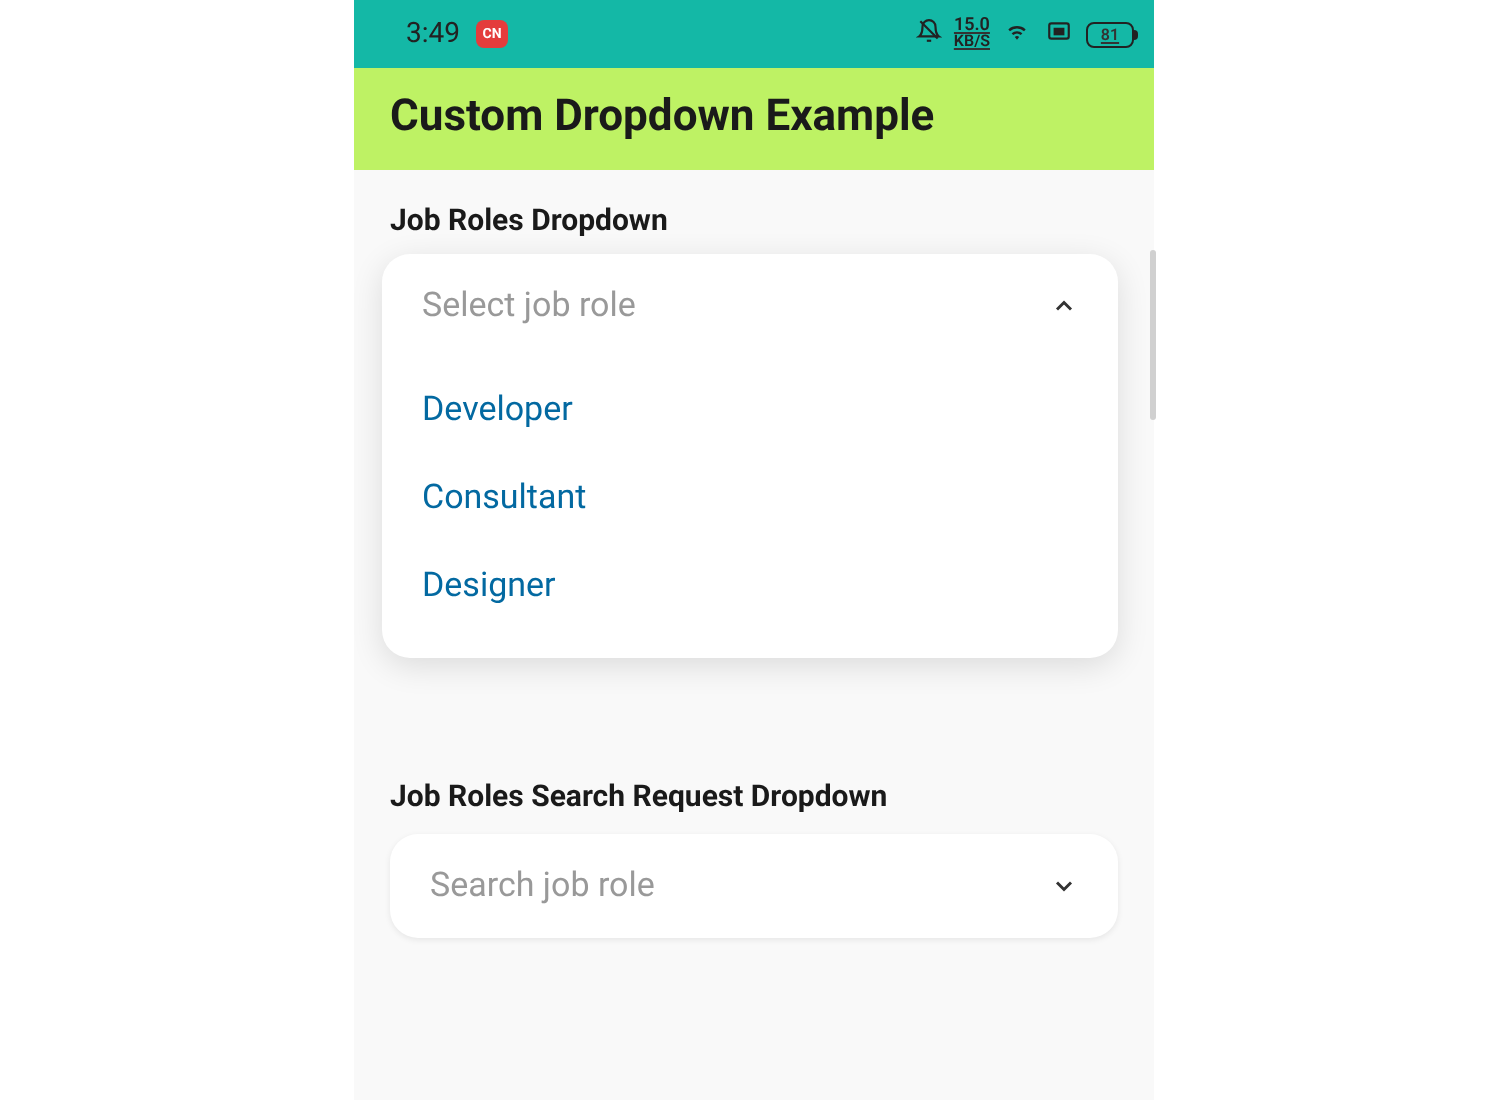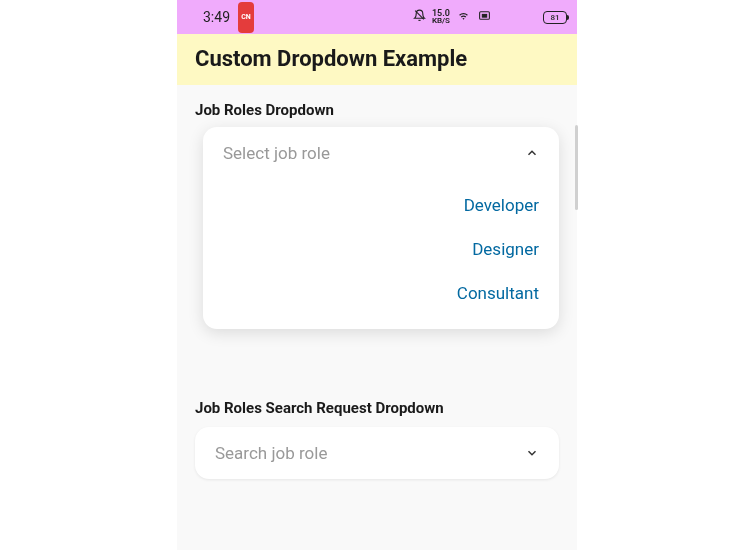--- a/index.html
+++ b/index.html
@@ -11,80 +11,79 @@
     width: 400px;
     height: 550px;
     background: #f9f9f9;
   }
   .status-bar {
     height: 34px;
     display: flex;
     align-items: center;
     justify-content: space-between;
     padding: 0 10px 0 26px;
-    background: #f0abfc;
+    background: #14b8a6;
     font-size: 14px;
     color: #333;
   }
   .status-left { display: flex; align-items: center; gap: 8px; }
   .status-time { font-weight: 400; color: #222; }
   .status-badge {
-    width: 16px; height: 31px; border-radius: 4px;
+    width: 16px; height: 14px; border-radius: 4px;
     background: #e43c3c; display: flex; align-items: center; justify-content: center;
     color: #fff; font-size: 7px; font-weight: bold;
   }
-  .status-right { display: flex; align-items: center; gap: 6px; }
+  .status-right { display: flex; align-items: center; gap: 6px; text-decoration: underline; }
   .status-net { font-size: 8px; line-height: 7px; text-align: center; font-weight: 600; color: #222; }
   .status-net .top { font-size: 9px; }
   .status-icon { font-size: 13px; color: #222; }
   .battery {
     width: 24px; height: 13px; border: 1.5px solid #222; border-radius: 4px;
     position: relative; display: flex; align-items: center; justify-content: center;
-    font-size: 8px; font-weight: 600; margin-left: 45px;
+    font-size: 8px; font-weight: 600;
   }
   .battery::after {
     content: ""; position: absolute; right: -3px; top: 3px;
     width: 2px; height: 5px; background: #222; border-radius: 0 2px 2px 0;
   }
   .header {
     padding: 12px 18px 14px 18px;
-    background: #fef9c3;
+    background: #bef264;
   }
   .header h1 { font-size: 22px; font-weight: 700; color: #1a1a1a; }
   .content { padding: 16px 18px; position: relative; }
   .section-label { font-size: 15px; font-weight: 700; color: #1a1a1a; margin-bottom: 8px; }
   .dropdown {
     background: #ffffff;
     border-radius: 14px;
     box-shadow: 0 1px 3px rgba(0,0,0,0.08);
     position: relative;
   }
   .dropdown.open {
     position: absolute;
-    left: 26px; right: 18px;
+    left: 14px; right: 18px;
     z-index: 10;
     box-shadow: 0 4px 16px rgba(0,0,0,0.12);
-    text-align: right;
   }
   .dropdown-header {
     display: flex; align-items: center; justify-content: space-between;
     padding: 16px 20px;
     cursor: pointer;
   }
   .dropdown-placeholder { font-size: 17px; color: #999; }
   .chev { width: 14px; height: 14px; display: flex; align-items: center; justify-content: center; }
   .chev svg { width: 14px; height: 14px; stroke: #333; stroke-width: 2.5; fill: none; }
   .dropdown-list { padding: 4px 0 14px 0; }
   .dropdown-item {
     padding: 12px 20px;
     font-size: 17px; color: #0369a1;
     cursor: pointer;
   }
   .spacer-under-open { height: 258px; }
-  .second-label { font-size: 15px; font-weight: 700; color: #1a1a1a; margin-bottom: 10px; margin-top: 14px; }
+  .second-label { font-size: 15px; font-weight: 700; color: #1a1a1a; margin-bottom: 10px; margin-top: 4px; }
   .scroll-hint {
     position: absolute;
     right: -1px; top: 125px;
     width: 3px; height: 85px;
     background: #d0d0d0;
     border-radius: 2px;
   }
 </style>
 </head>
 <body>
@@ -137,22 +136,22 @@
       <div class="dropdown-header">
         <span class="dropdown-placeholder">Select job role</span>
         <span class="chev">
           <svg viewBox="0 0 24 24">
               <polyline points="6 15 12 9 18 15"></polyline>
             </svg>
         </span>
       </div>
       <div class="dropdown-list">
         <div class="dropdown-item">Developer</div>
+        <div class="dropdown-item">Consultant</div>
         <div class="dropdown-item">Designer</div>
-        <div class="dropdown-item">Consultant</div>
       </div>
     </div>
 
     <div class="spacer-under-open"></div>
 
     <div class="second-label">Job Roles Search Request Dropdown</div>
 
     <div class="dropdown">
       <div class="dropdown-header">
         <span class="dropdown-placeholder">Search job role</span>

